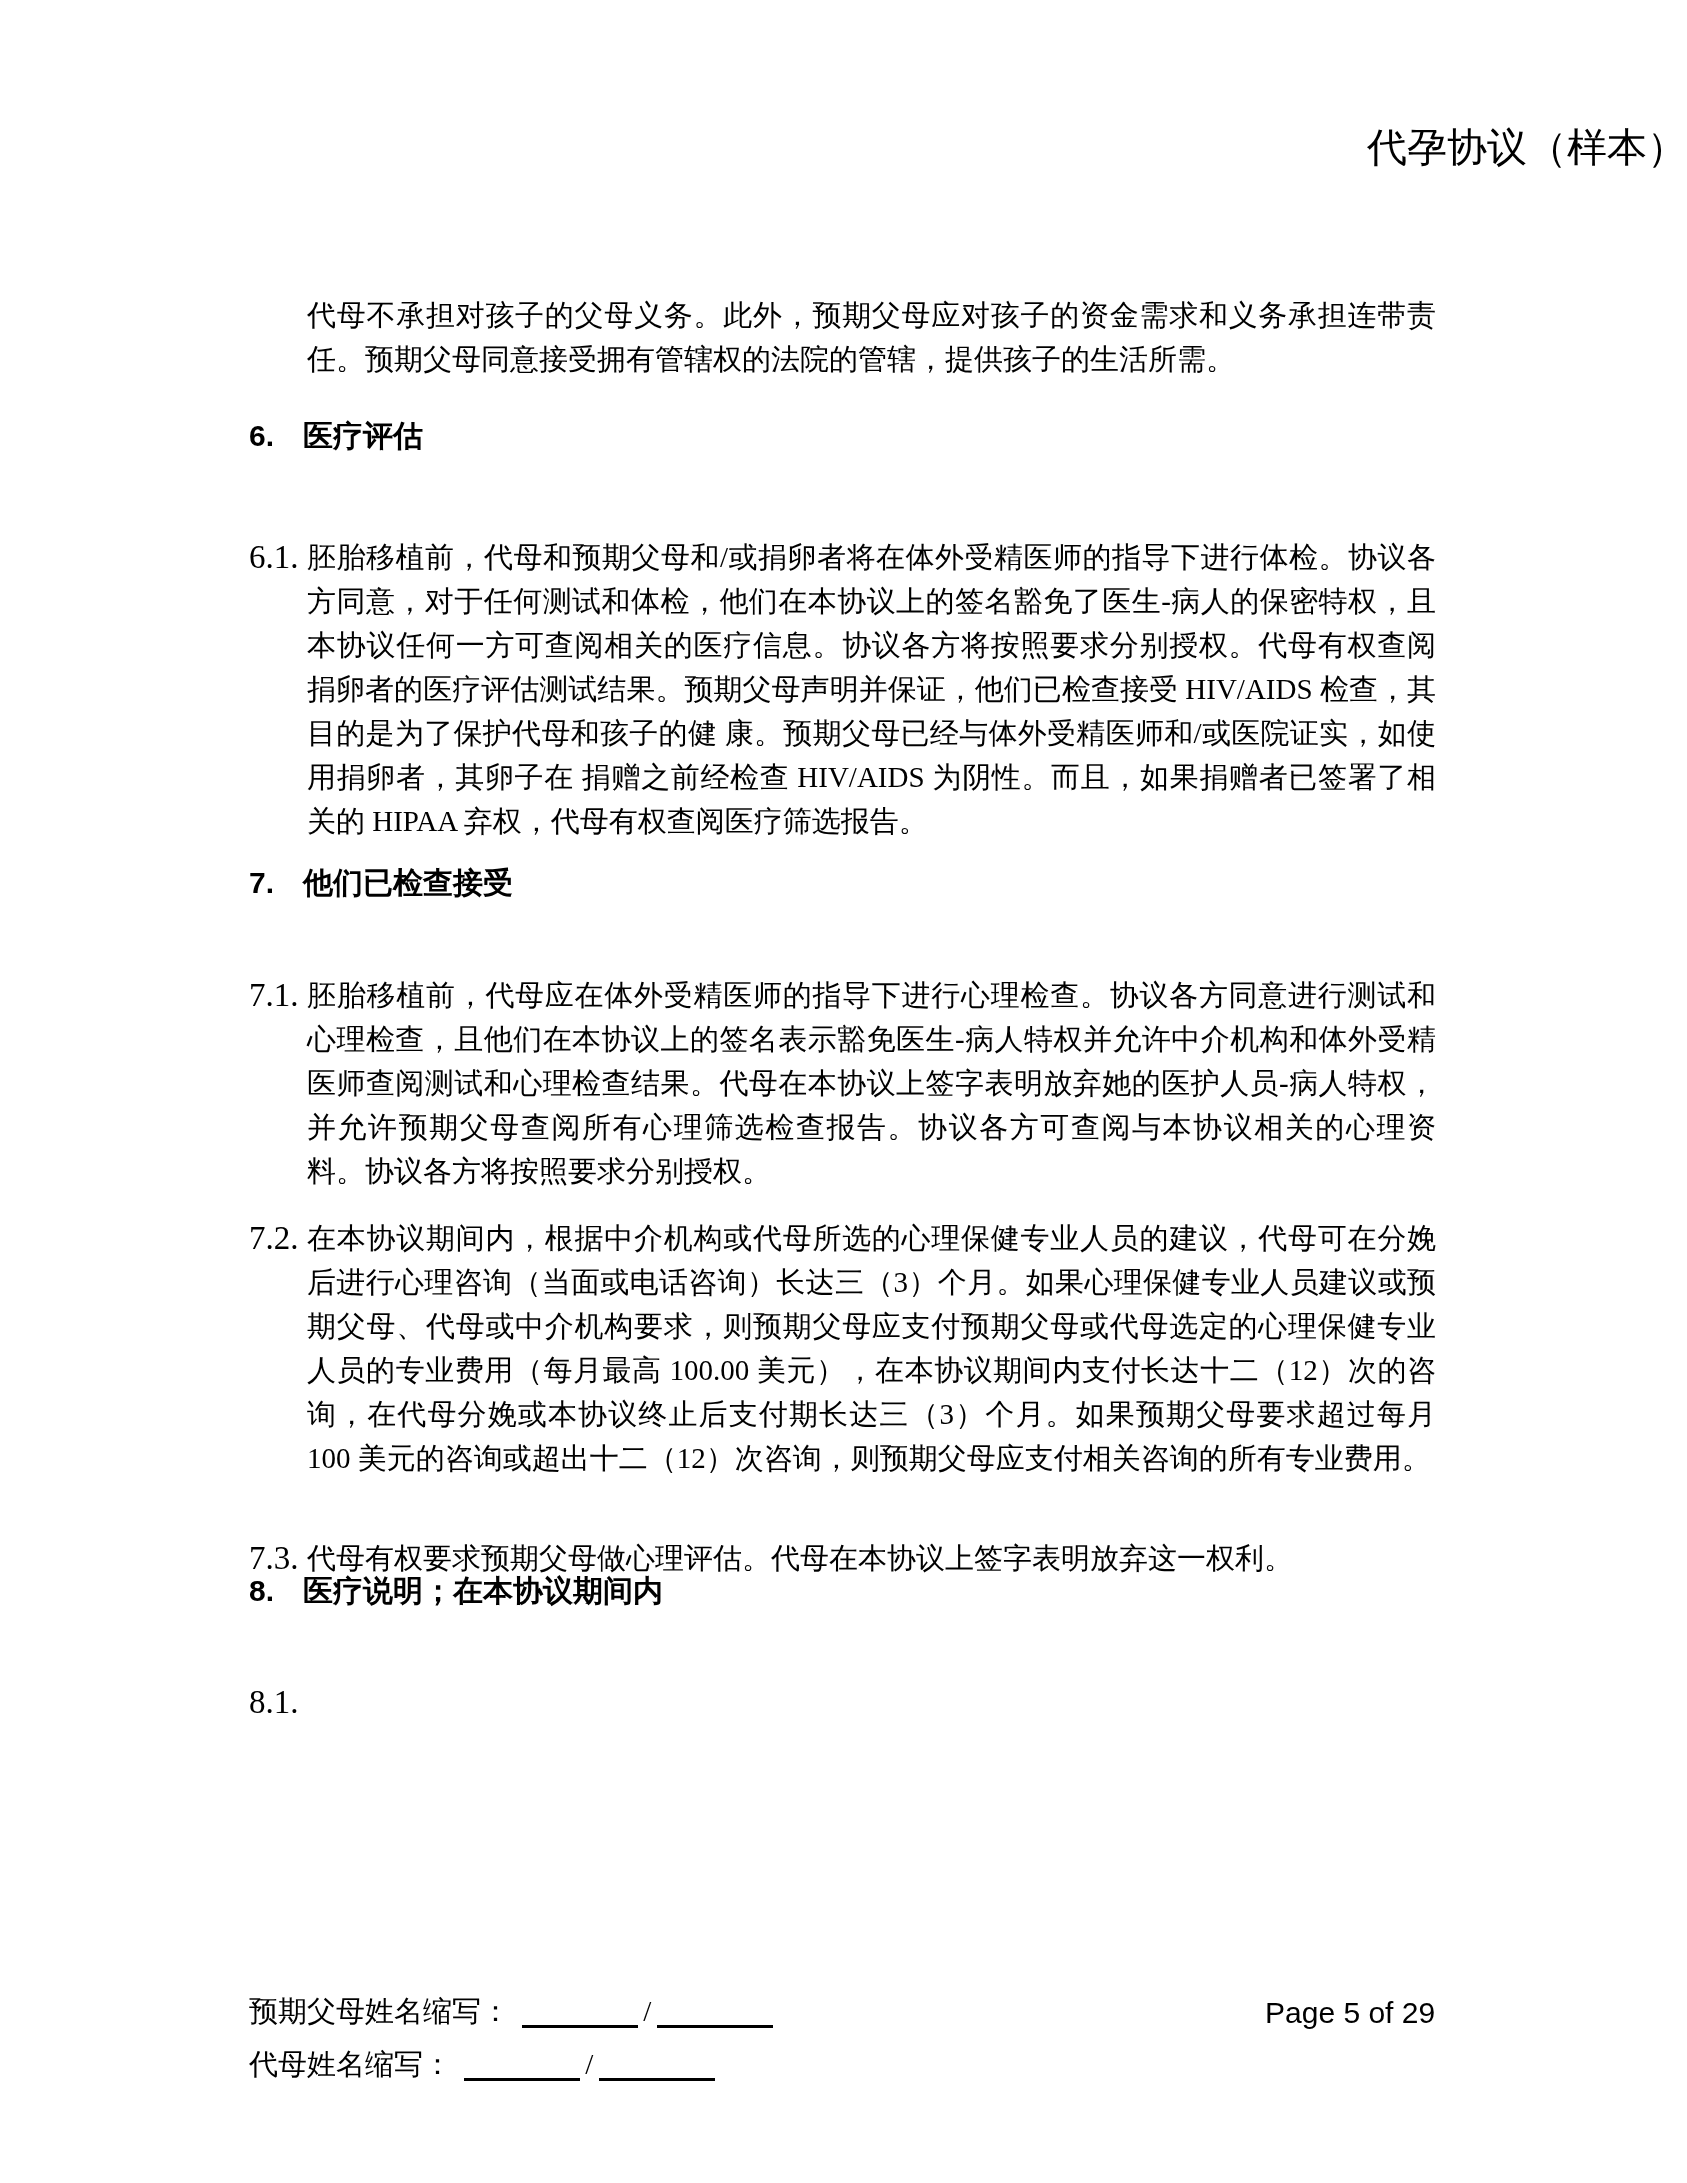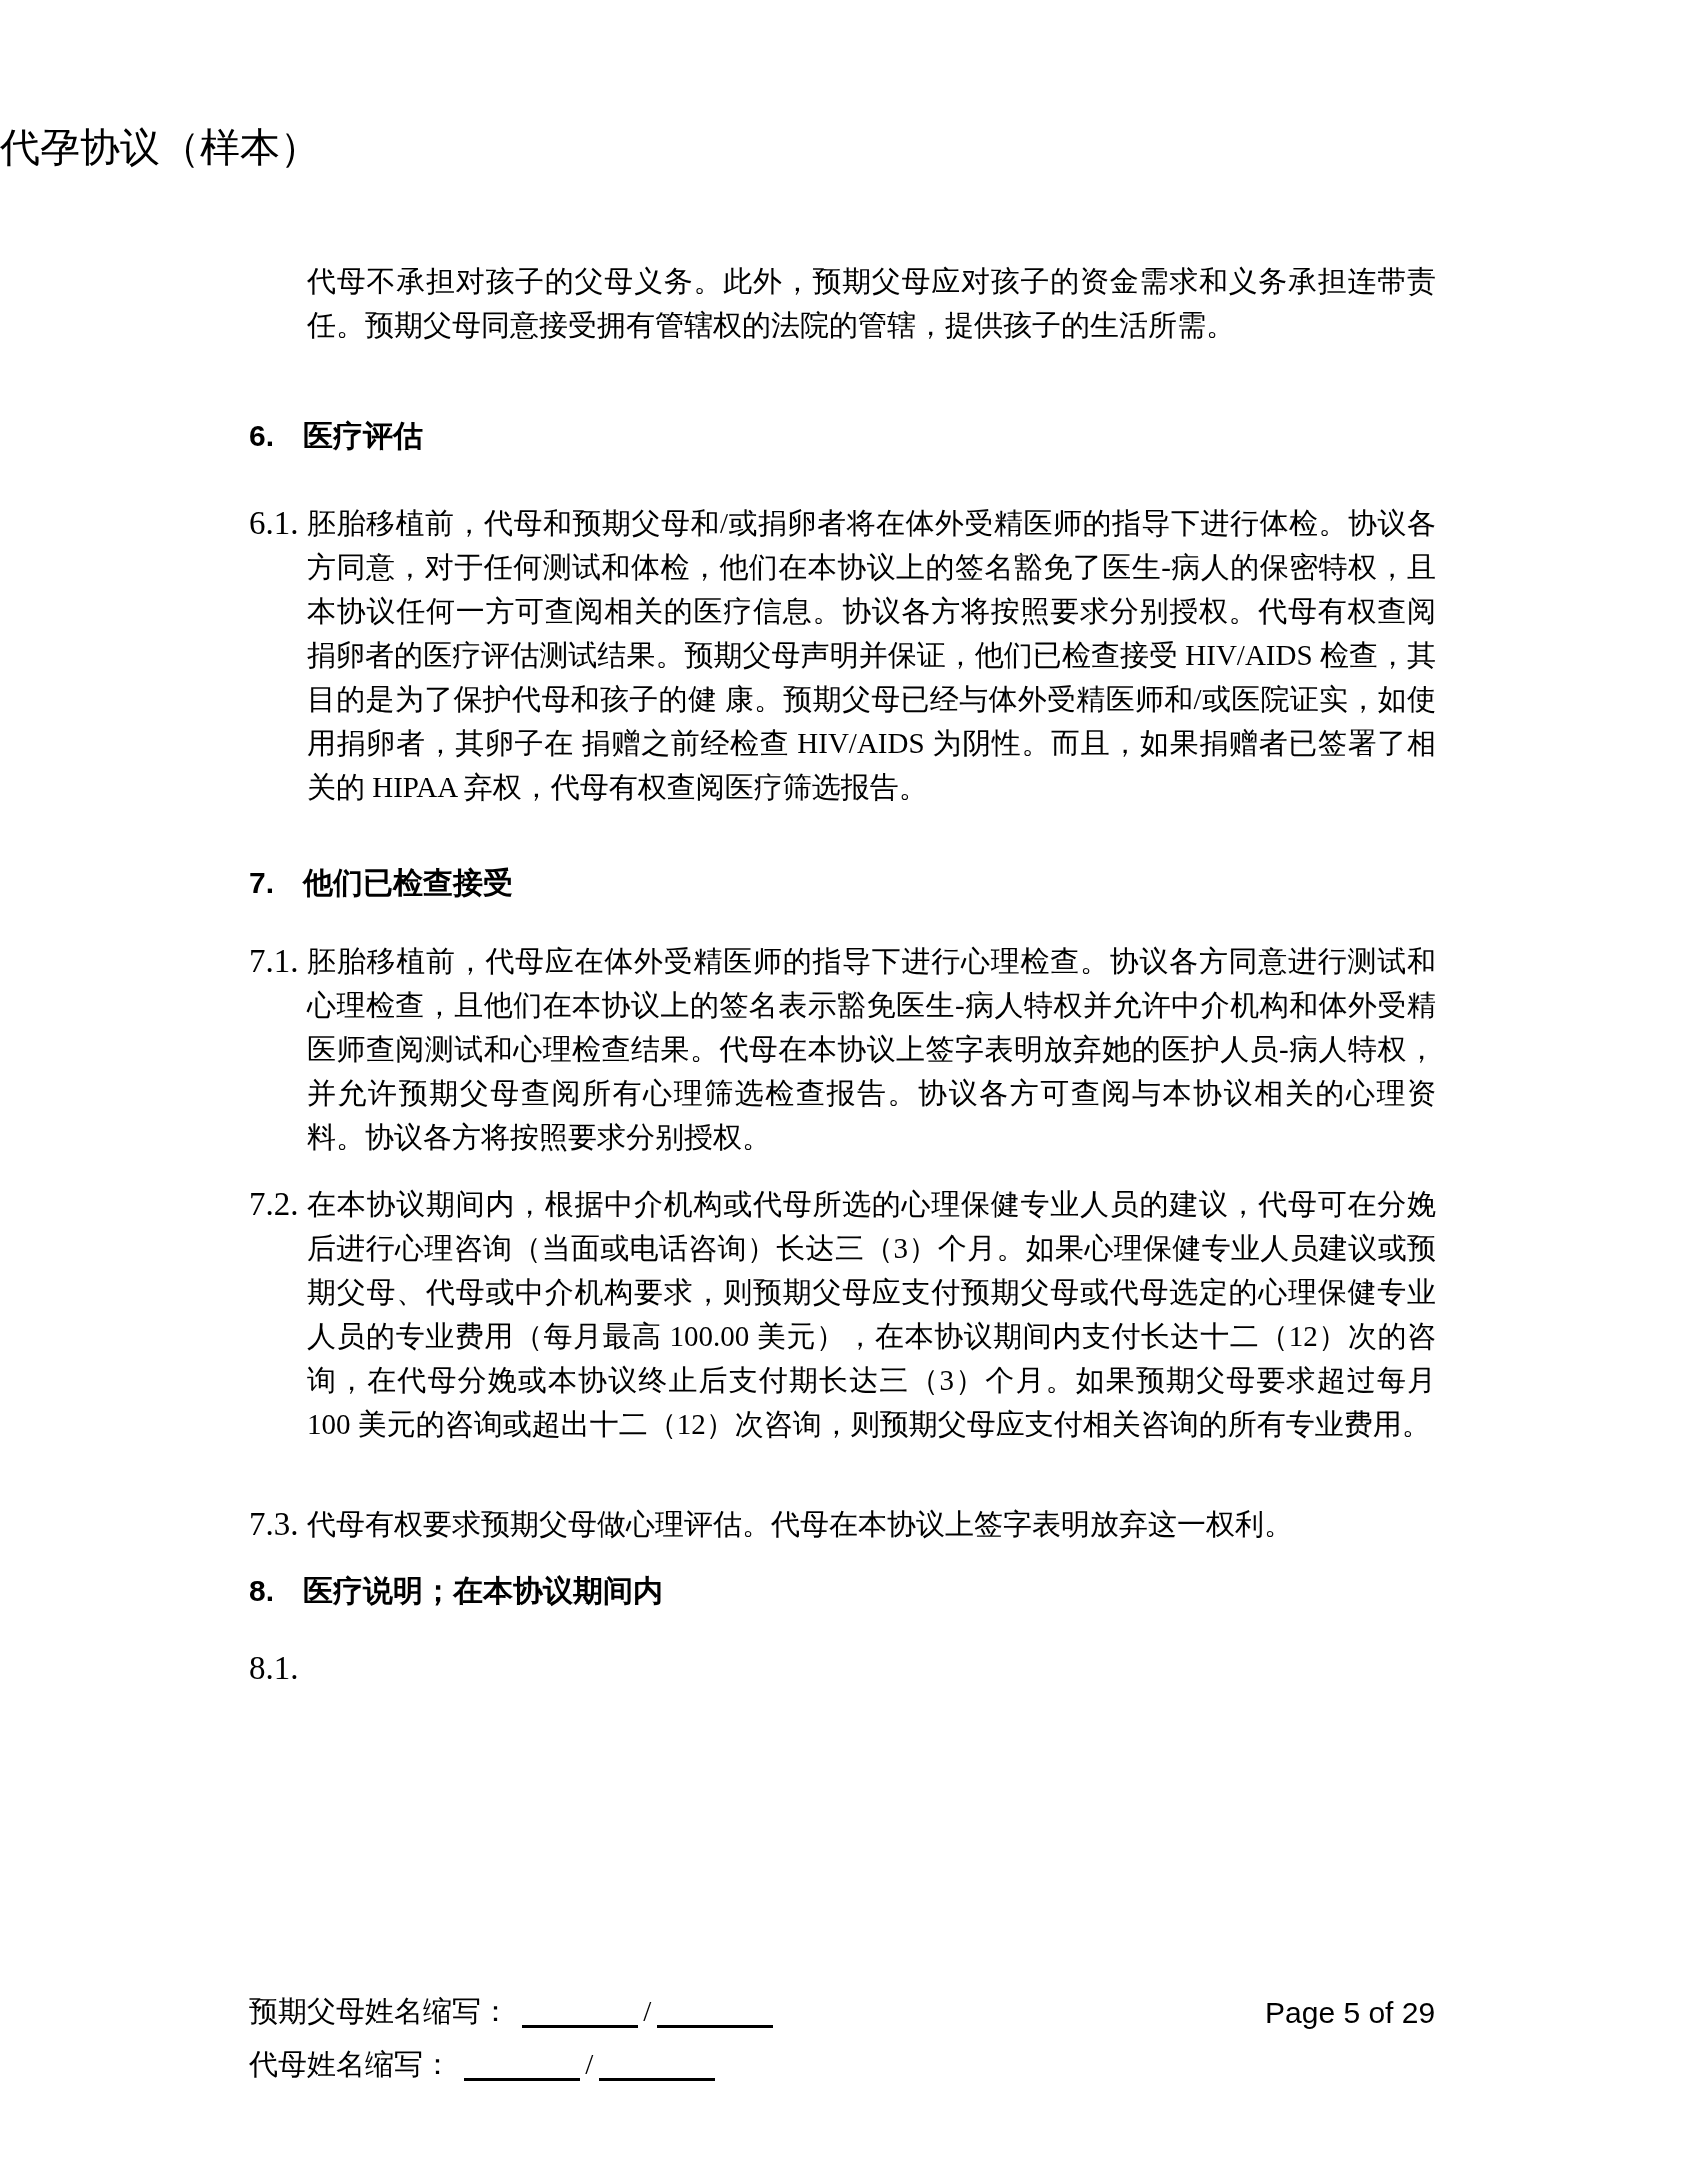--- a/index.html
+++ b/index.html
@@ -14,30 +14,31 @@
     background: #ffffff;
     color: #000000;
     font-family: "Liberation Serif", "DejaVu Serif", serif;
     overflow: hidden;
   }
   .doc-title {
     position: absolute;
     top: 124px;
     left: 0;
     width: 1687px;
-    text-align: left;
+    text-align: right;
     font-size: 40px;
     line-height: 48px;
     font-family: "Liberation Serif", "DejaVu Serif", serif;
     font-weight: normal;
   }
   .body-text {
     font-size: 29px;
     line-height: 44px;
     text-align: justify;
+    margin-top: 34px;
   }
   .intro {
     position: absolute;
     left: 307px;
     width: 1129px;
     top: 259px;
   }
   .heading {
     position: absolute;
     left: 249px;

